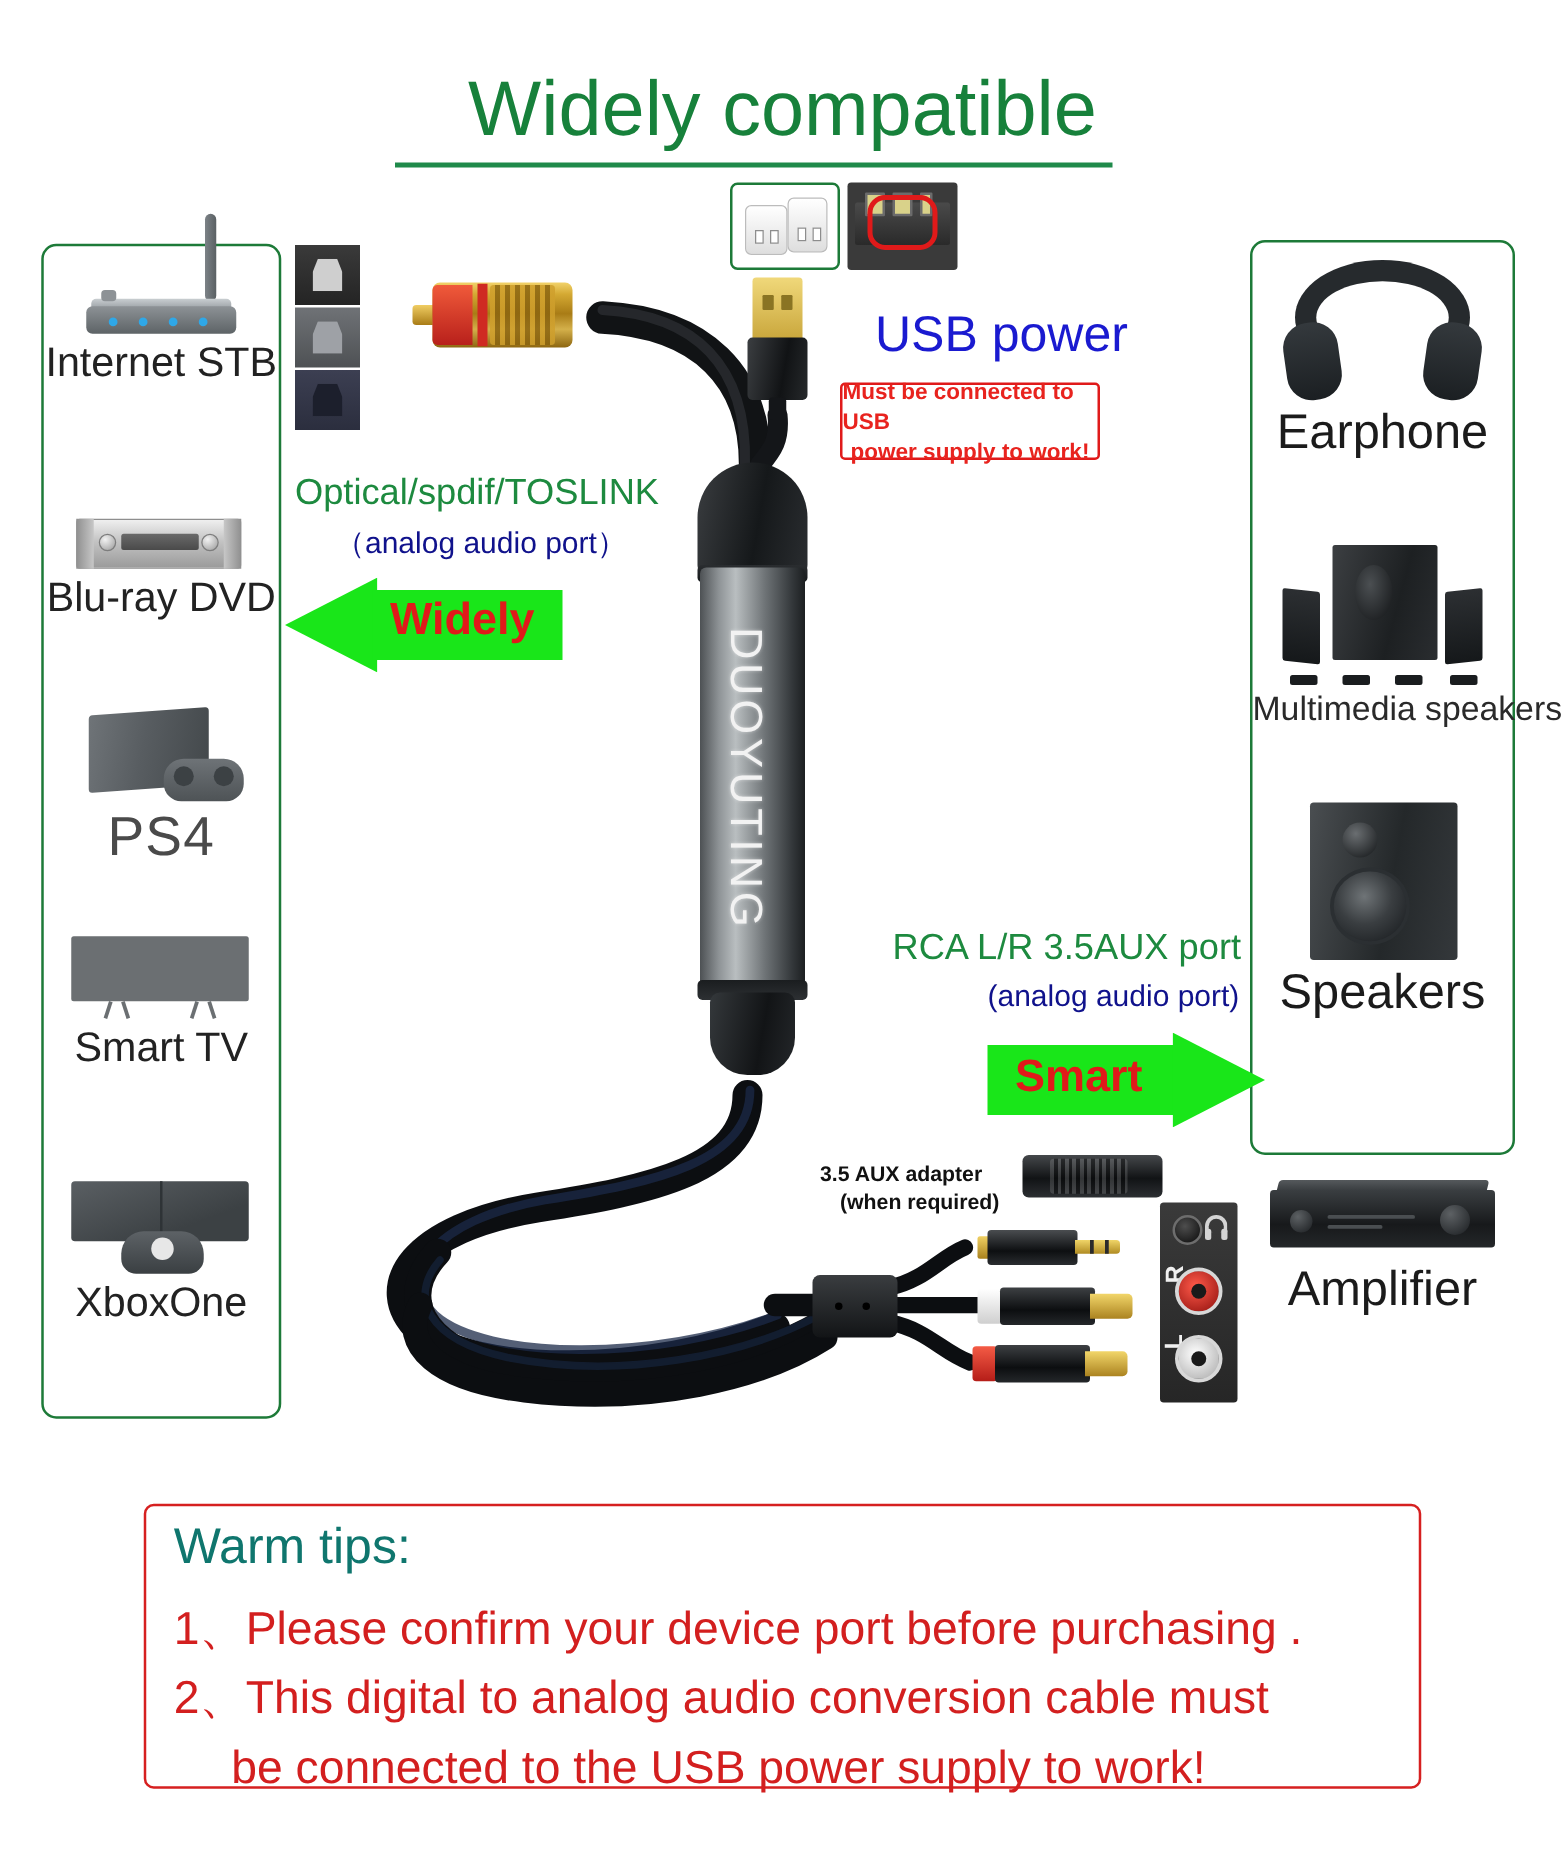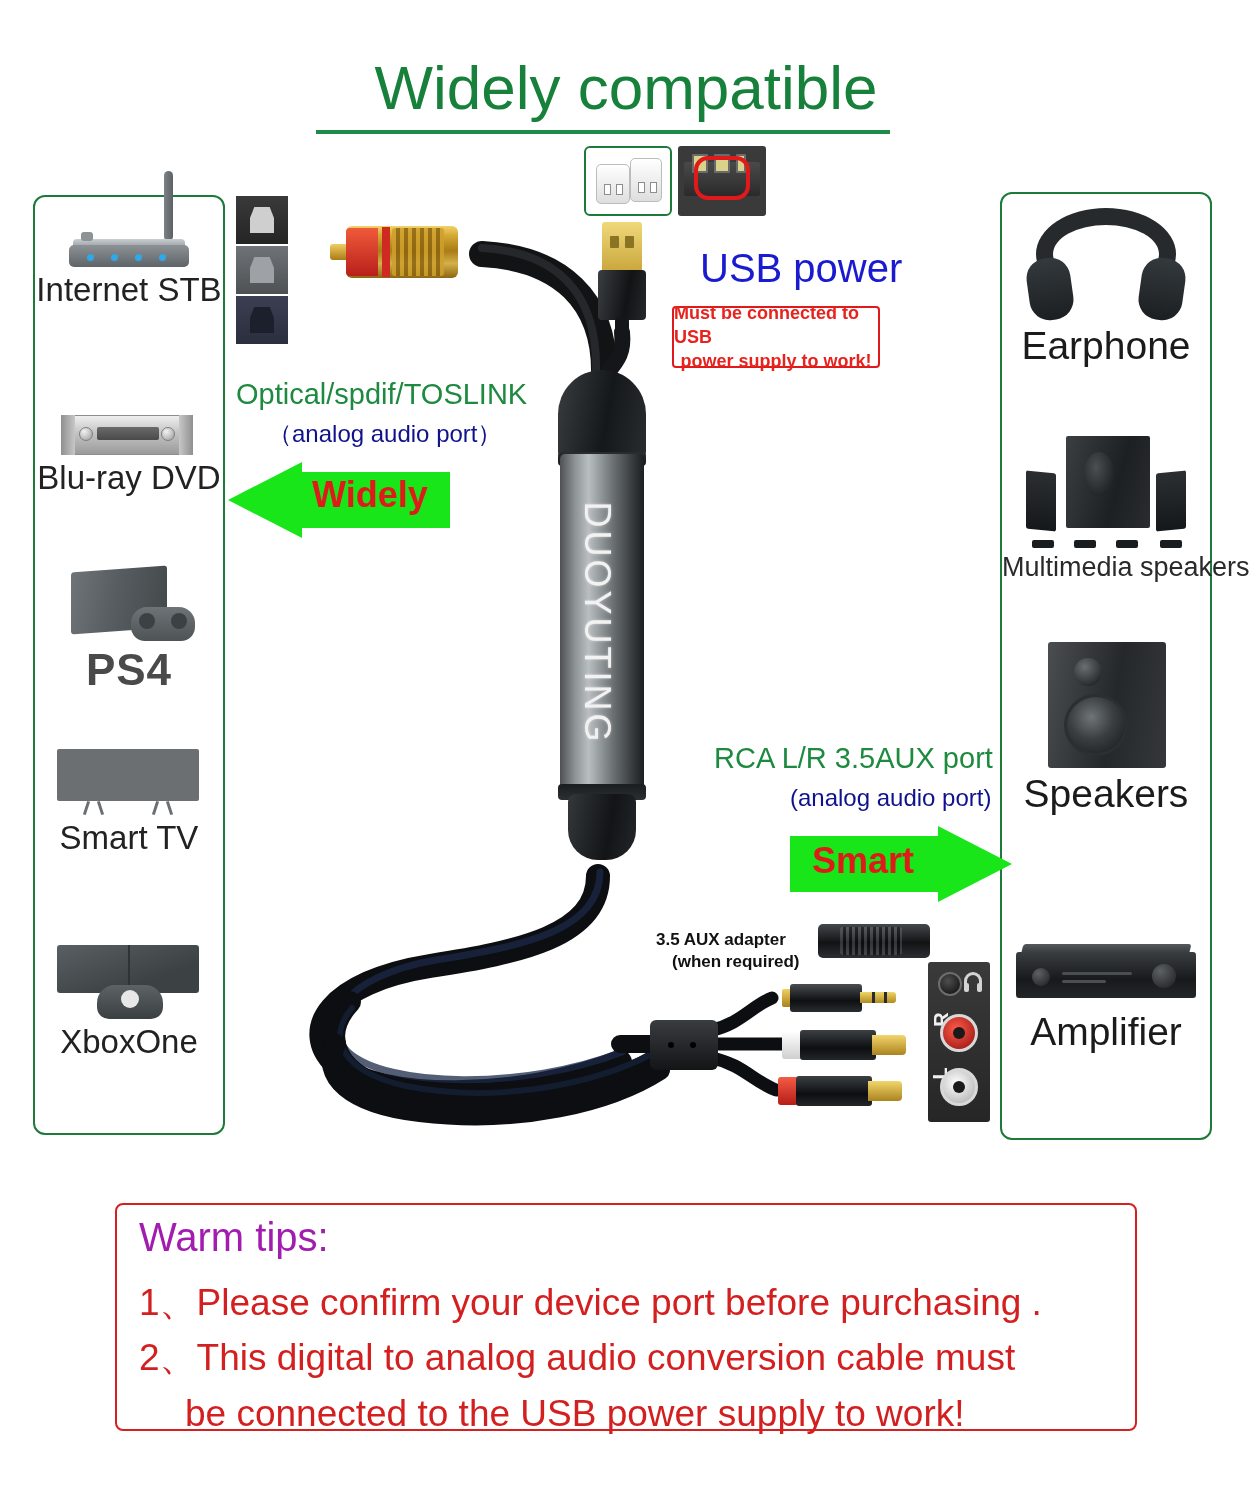--- a/index.html
+++ b/index.html
@@ -27,21 +27,21 @@
   }
 
   
   .panel {
     position: absolute;
     border: 2.5px solid #1d7a38;
     border-radius: 12px;
     background: #fff;
   }
   .panel-left  { left: 33px;  top: 195px; width: 192px; height: 940px; }
-  .panel-right { left: 1000px; top: 192px; width: 212px; height: 948px; }
+  .panel-right { left: 1000px; top: 192px; width: 212px; height: 732px; }
 
   .dev-item { position: absolute; width: 100%; text-align: center; }
   .dev-label {
     font-size: 27px; color: #3d3d3d; font-weight: 400;
     font-family: "Liberation Sans", sans-serif;
     white-space: nowrap;
   }
   .dev-label.big { font-size: 33px; color: #222; }
   .dev-label.dark { color: #1b1b1b; font-size: 33px; }
   .dev-art { margin: 0 auto 4px; position: relative; }
@@ -422,21 +422,21 @@
     font-family:"Liberation Sans", sans-serif;
   }
 
   
   .tips {
     position:absolute; left:115px; top:1203px; width:1022px; height:228px;
     border:2.5px solid #d62020; border-radius:8px;
     padding: 10px 22px 0 22px;
   }
   .tips-title {
-    color:#a21caf; font-size:40px; font-weight:400; line-height:1.1;
+    color:#0f766e; font-size:40px; font-weight:400; line-height:1.1;
     font-family:"Liberation Sans", sans-serif;
   }
   .tips-line {
     color:#d31f1f; font-size:37px; font-weight:400; line-height:1.28;
     font-family:"Liberation Sans", sans-serif; white-space:nowrap;
   }
   .tips-line.indent { padding-left:46px; }
 </style>
 </head>
 <body>
@@ -472,21 +472,21 @@
         <div class="led" style="left:90px;"></div>
       </div>
       <div class="dev-label big">Internet STB</div>
     </div>
 
     <div class="dev-item" style="top:372px;">
       <div class="dev-art ps4" style="margin-left:30px;">
         <div class="ps4-body"></div>
         <div class="ps4-pad"></div>
       </div>
-      <div class="dev-label" style="font-size:44px;color:#4a4a4a;font-weight:700;letter-spacing:1px;">PS4</div>
+      <div class="dev-label" style="font-size:44px;color:#4a4a4a;font-weight:400;letter-spacing:1px;">PS4</div>
     </div>
 
     <div class="dev-item" style="top:552px;">
       <div class="dev-art tv" style="margin-left:22px;">
         <div class="tv-screen"></div>
         <div class="tv-leg l"></div>
           <div class="tv-leg2 l"></div>
         <div class="tv-leg r"></div>
           <div class="tv-leg2 r"></div>
       </div>

